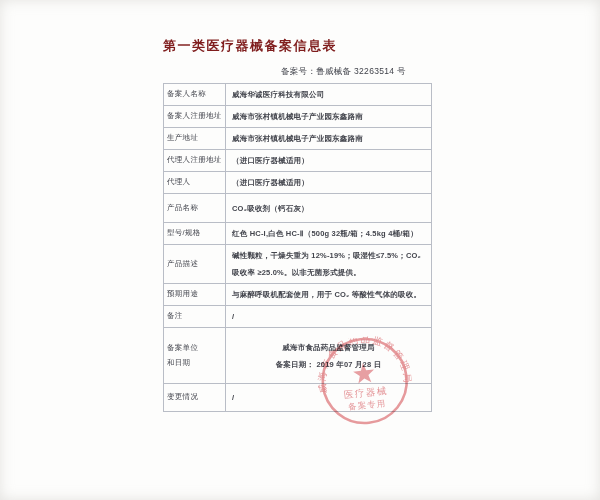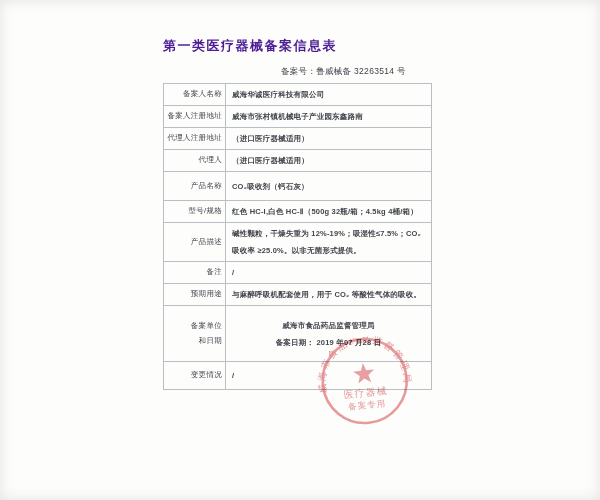--- a/index.html
+++ b/index.html
@@ -17,21 +17,21 @@
     box-shadow: inset 0 0 14px rgba(180,178,172,0.35);
     color: #41434b;
   }
   .doc-title {
     position: absolute;
     top: 37px; left: 0; width: 500px;
     text-align: center;
     font-size: 13px;
     font-weight: bold;
     letter-spacing: 1.5px;
-    color: #4c1d95;
+    color: #7f1d1d;
   }
   .record-no {
     position: absolute;
     top: 66px; left: 281px;
     font-size: 8.5px;
     color: #41434b;
     letter-spacing: 0.3px;
   }
   table.info {
     position: absolute;
@@ -41,21 +41,21 @@
     table-layout: fixed;
   }
   table.info td {
     border: 1px solid #b9bdc6;
     font-size: 7.5px;
     color: #43454d;
     vertical-align: middle;
   }
   td.lbl {
     width: 62px;
-    text-align: right;
+    text-align: left;
     padding: 2px 3px;
     line-height: 1.9;
     letter-spacing: 0.3px;
   }
   td.val {
     width: 206px;
     padding: 2px 6px;
     line-height: 17px;
     letter-spacing: 0.2px;
     font-weight: bold;
@@ -88,47 +88,51 @@
       </colgroup>
     <tbody>
       <tr style="height:18px">
         <td class="lbl">备案人名称</td>
         <td class="val">威海华诚医疗科技有限公司</td>
       </tr>
       <tr style="height:20px">
         <td class="lbl">备案人注册地址</td>
         <td class="val">威海市张村镇机械电子产业园东鑫路南</td>
       </tr>
+      <tr style="height:18px">
+        <td class="lbl">生产地址</td>
+        <td class="val">威海市张村镇机械电子产业园东鑫路南</td>
+      </tr>
       <tr style="height:22px">
         <td class="lbl">代理人注册地址</td>
         <td class="val">（进口医疗器械适用）</td>
       </tr>
       <tr style="height:19px">
         <td class="lbl">代理人</td>
         <td class="val">（进口医疗器械适用）</td>
       </tr>
       <tr style="height:29px">
         <td class="lbl">产品名称</td>
         <td class="val">CO₂吸收剂（钙石灰）</td>
       </tr>
       <tr style="height:17px">
         <td class="lbl">型号/规格</td>
         <td class="val">红色 HC-I,白色 HC-Ⅱ（500g  32瓶/箱；4.5kg  4桶/箱）</td>
       </tr>
       <tr style="height:37px">
         <td class="lbl">产品描述</td>
         <td class="val">碱性颗粒，干燥失重为 12%-19%；吸湿性≤7.5%；CO₂吸收率 ≥25.0%。以非无菌形式提供。</td>
       </tr>
+      <tr style="height:20px">
+        <td class="lbl">预期用途</td>
+        <td class="val">与麻醉呼吸机配套使用，用于 CO₂ 等酸性气体的吸收。</td>
+      </tr>
       <tr style="height:22px">
         <td class="lbl">备注</td>
         <td class="val">/</td>
-      </tr>
-      <tr style="height:20px">
-        <td class="lbl">预期用途</td>
-        <td class="val">与麻醉呼吸机配套使用，用于 CO₂ 等酸性气体的吸收。</td>
       </tr>
       <tr style="height:56px">
         <td class="lbl two-line">
           <span>备案单位</span>
           <span>和日期</span>
         </td>
         <td class="val center">
           <span style="display:block">威海市食品药品监督管理局</span>
           <span style="display:block">备案日期：  2019 年07 月28 日</span>
         </td>

